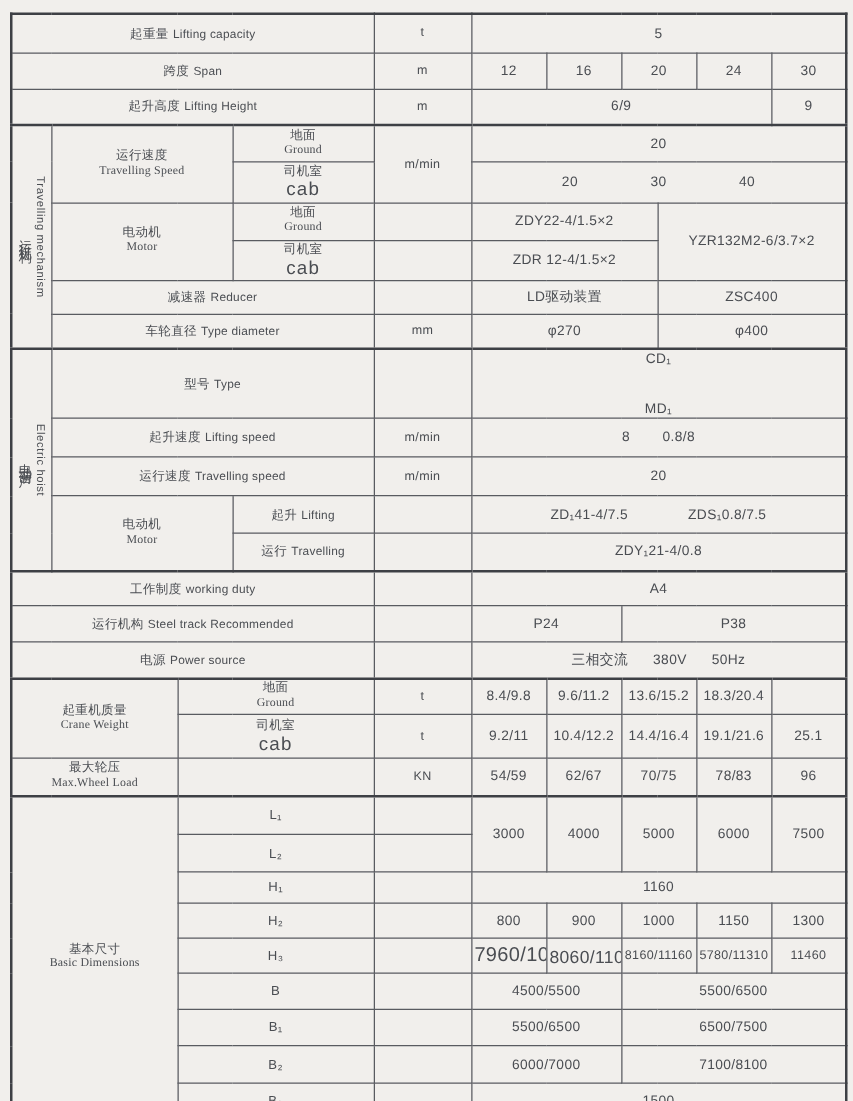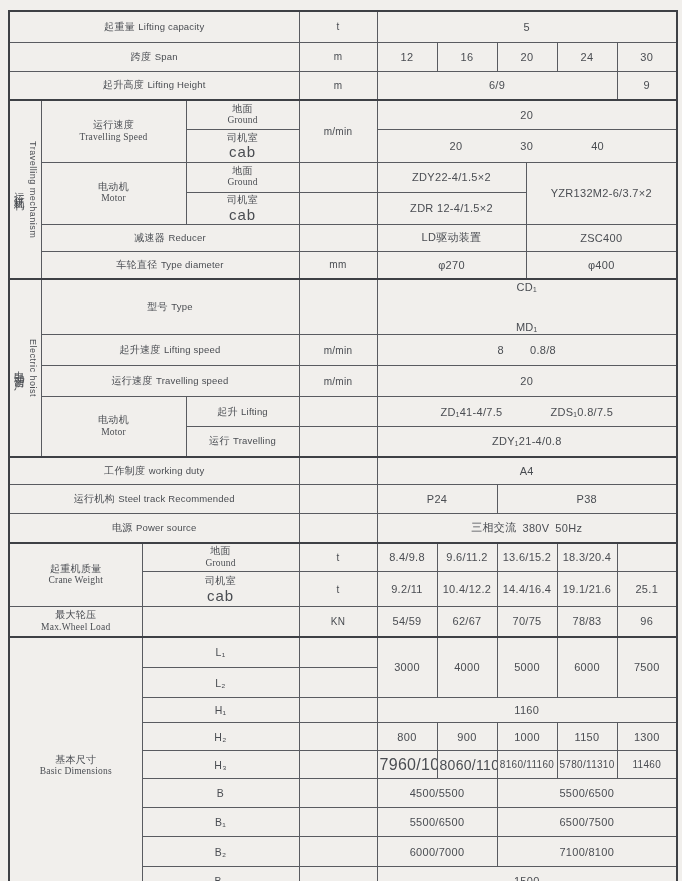--- a/index.html
+++ b/index.html
@@ -51,21 +51,21 @@
   .vzh{
     writing-mode:vertical-rl;text-orientation:upright;
     font-size:10.5px;letter-spacing:3px;
   }
   .ven{
     writing-mode:vertical-rl;
     font-size:9px;letter-spacing:.5px;white-space:nowrap;
   }
   
   .multi{display:flex;justify-content:center;align-items:center;}
-  .g58{gap:58px;} .g48{gap:48px;} .g28{gap:28px;flex-direction:column;} .g26{gap:26px;} .g14{gap:6px;}
+  .g58{gap:58px;} .g48{gap:48px;} .g28{gap:28px;flex-direction:column;} .g26{gap:26px;} .g14{gap:20px;}
 </style>
 </head>
 <body>
 
 <table class="spec">
   <colgroup>
     <col style="width:32px">
       <col style="width:101px">
       <col style="width:44px">
       <col style="width:113px">

